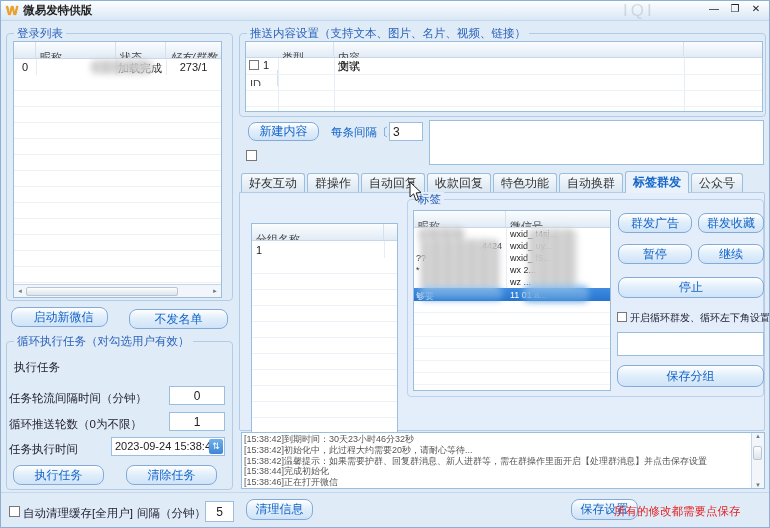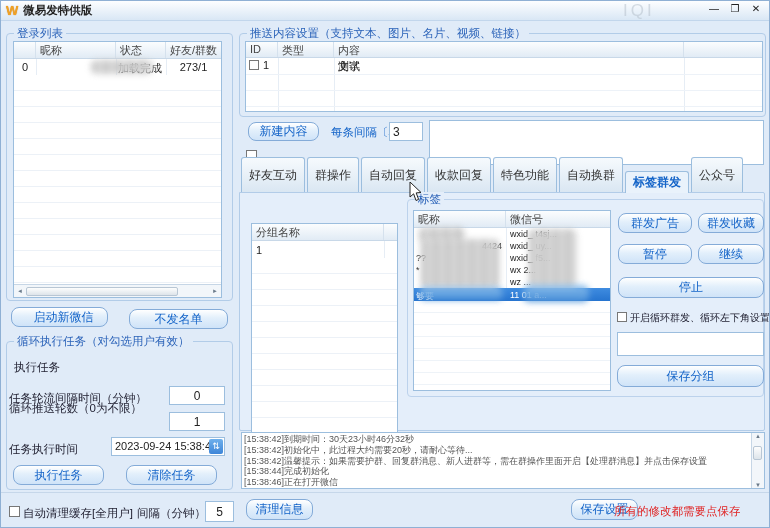--- a/index.html
+++ b/index.html
@@ -26,35 +26,35 @@
   
   .btn { position:absolute; display:flex; align-items:center; justify-content:center;
     background:linear-gradient(#ffffff,#e2effb 45%,#cfe3f8); border:1px solid #84abd8; border-radius:8px;
     color:#1464c8; font-size:12px; white-space:nowrap; cursor:default; }
 
   
   .tbl { position:absolute; background:#fff; border:1px solid #9cbede; overflow:hidden; }
   .thead { position:absolute; left:0; top:0; right:0; height:17px;
     background:linear-gradient(#fbfdfe,#e1ebf5); border-bottom:1px solid #c8d8e8;
     display:flex; font-size:11px; color:#444; }
-  .thead .th { padding:1px 4px; border-right:1px solid #d5e1ed; overflow:hidden; white-space:nowrap; }
+  .thead .th { padding:8px 4px; border-right:1px solid #d5e1ed; overflow:hidden; white-space:nowrap; }
   .vline { position:absolute; width:1px; background:#e6edf5; }
   .rows-empty { position:absolute; left:0; right:0;
     background:repeating-linear-gradient(to bottom,#ffffff 0 15px,#ecf1f7 15px 16px); }
   .cell { position:absolute; font-size:11px; white-space:nowrap; overflow:hidden; }
 
   .inp { position:absolute; background:#fff; border:1px solid #9cbede; font-size:12px; color:#222;
     font-family:"Liberation Sans","DejaVu Sans",sans-serif; padding:0 3px; }
   .inp.center { text-align:center; }
   .lab { position:absolute; font-size:11.5px; color:#223; white-space:nowrap; }
   .chk { position:absolute; width:11px; height:11px; background:#fff; border:1px solid #777; }
 
   
   .tabbar { position:absolute; left:240px; top:171px; height:21px; display:flex; align-items:flex-end; }
-  .tab { height:36px; padding:0 7px; display:flex; align-items:center;
+  .tab { height:20px; padding:0 7px; display:flex; align-items:center;
     background:linear-gradient(#f6fafd,#d9e6f2); border:1px solid #9cbede; border-bottom:none;
     border-radius:3px 3px 0 0; font-size:12px; color:#333; margin-right:2px; cursor:default; }
   .tab.active { background:#e9f2fb; color:#1464c8; font-weight:bold; height:22px; position:relative; z-index:3; }
   .tabpanel { position:absolute; left:238px; top:191px; width:526px; height:239px;
     border:1px solid #b2cce8; border-radius:0 2px 2px 2px; background:#e4eefa; }
 
   
   .selrow { background:linear-gradient(#3f8ce0,#2674cf); color:#fff; }
 
   
@@ -94,21 +94,21 @@
   </div>
 
   <div class="grp" style="left:5px;top:32px;width:227px;height:268px;">
     <span class="grp-lbl">登录列表</span>
   </div>
   <div class="tbl" style="left:12px;top:40px;width:209px;height:257px;">
     <div class="thead">
       <div class="th" style="width:22px;"></div>
       <div class="th" style="width:80px;">昵称</div>
       <div class="th" style="width:50px;">状态</div>
-      <div class="th" style="width:55px;border-right:none;">好友/群数</div>
+      <div class="th" style="width:55px;border-right:none;font-style:italic;">好友/群数</div>
     </div>
     <div class="vline" style="left:22px;top:17px;height:225px;"></div>
     <div class="vline" style="left:102px;top:17px;height:225px;"></div>
     <div class="vline" style="left:152px;top:17px;height:225px;"></div>
 
     <div>
       <div class="cell" style="left:0;top:19px;width:22px;text-align:center;">0</div>
       <div class="cell" style="left:104px;top:19px;width:48px;">加载完成</div>
       <div class="cell" style="left:152px;top:19px;width:55px;text-align:center;">273/1</div>
     </div>
@@ -124,41 +124,41 @@
 
   <div class="btn" style="left:10px;top:306px;width:97px;height:20px;padding-left:8px;">启动新微信</div>
   <div class="btn" style="left:128px;top:308px;width:99px;height:20px;">不发名单</div>
 
   <div class="grp" style="left:5px;top:340px;width:227px;height:149px;">
     <span class="grp-lbl">循环执行任务（对勾选用户有效）</span>
   </div>
   <div class="lab" style="left:13px;top:359px;">执行任务</div>
   <div class="lab" style="left:8px;top:390px;">任务轮流间隔时间（分钟）</div>
   <input class="inp center" style="left: 168px; top: 385px; width: 56px; height: 19px;" value="0">
-  <div class="lab" style="left:8px;top:400px;">循环推送轮数（0为不限）</div>
+  <div class="lab" style="left:8px;top:416px;">循环推送轮数（0为不限）</div>
   <input class="inp center" style="left: 168px; top: 411px; width: 56px; height: 19px;" value="1">
   <div class="lab" style="left:8px;top:441px;">任务执行时间</div>
   <div class="inp" style="left:110px;top:436px;width:114px;height:19px;line-height:17px;">
     <span style="font-size:11px;">2023-09-24 15:38:41</span>
     <span style="position:absolute;right:1px;top:1px;width:14px;height:15px;background:linear-gradient(#6fb0ec,#3d85d8);border-radius:2px;color:#fff;font-size:9px;text-align:center;line-height:15px;">⇅</span>
   </div>
   <div class="btn" style="left:12px;top:464px;width:91px;height:20px;">执行任务</div>
   <div class="btn" style="left:125px;top:464px;width:91px;height:20px;">清除任务</div>
 
   <div class="chk" style="left:8px;top:505px;"></div>
   <div class="lab" style="left:22px;top:505px;">自动清理缓存[全用户]</div>
   <div class="lab" style="left:136px;top:505px;">间隔（分钟）</div>
   <input class="inp center" style="left: 204px; top: 500px; width: 29px; height: 21px;" value="5">
 
   <div class="grp" style="left:238px;top:32px;width:527px;height:84px;">
     <span class="grp-lbl">推送内容设置（支持文本、图片、名片、视频、链接）</span>
   </div>
   <div class="tbl" style="left:244px;top:40px;width:518px;height:71px;">
     <div class="thead" style="height:16px;">
-      <div class="th" style="width:32px;">ID</div>
+      <div class="th" style="width:32px;margin-top:28px;">ID</div>
       <div class="th" style="width:56px;">类型</div>
       <div class="th" style="width:350px;">内容</div>
       <div class="th" style="flex:1;border-right:none;"></div>
     </div>
     <div class="vline" style="left:32px;top:16px;height:55px;"></div>
     <div class="vline" style="left:88px;top:16px;height:55px;"></div>
     <div class="vline" style="left:438px;top:16px;height:55px;"></div>
 
     <div>
       <span class="chk" style="left:3px;top:18px;width:10px;height:10px;"></span>

